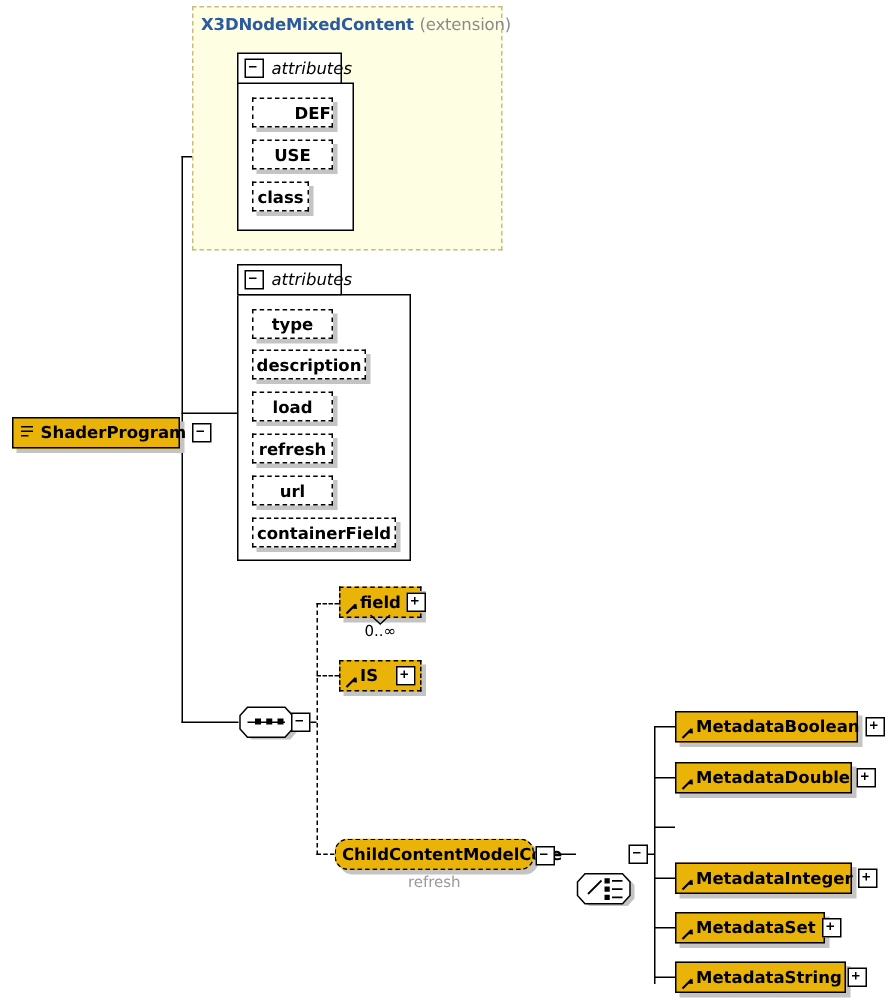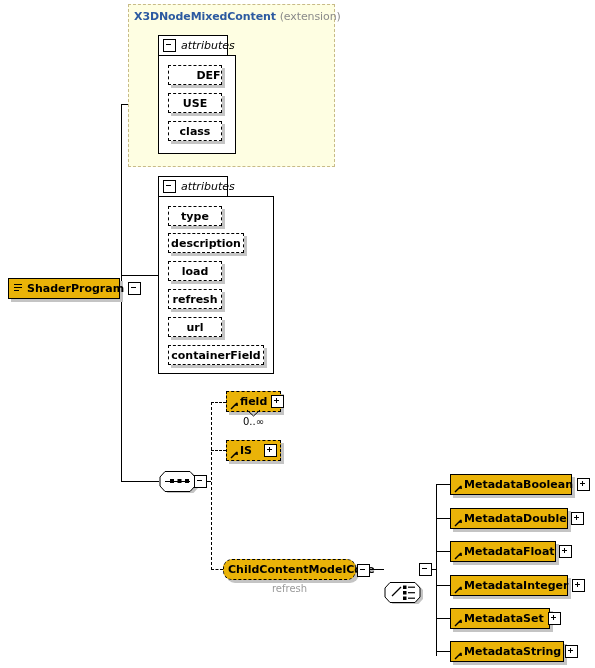--- a/index.html
+++ b/index.html
@@ -236,21 +236,21 @@
     <span class="pmbox"></span>
     <span class="lbl">attributes</span>
   </div>
 
   <div class="attr-box shadow abs" style="left:168px; top:65px; width:54px;padding-left:27px;">
     <span>DEF</span>
   </div>
   <div class="attr-box shadow abs" style="left:168px; top:93px; width:54px;">
     <span>USE</span>
   </div>
-  <div class="attr-box shadow abs" style="left:168px; top:121px; width:54px;">
+  <div class="attr-box shadow abs" style="left:168px; top:121px; width:38px;">
     <span>class</span>
   </div>
 
   <div class="attr-panel abs" style="left:158px; top:196px; width:116px; height:178px;"></div>
   <div class="attr-header abs" style="left:158px; top:176px; width:70px;">
     <span class="pmbox"></span>
     <span class="lbl">attributes</span>
   </div>
 
   <div class="attr-box shadow abs" style="left:168px; top:206px; width:54px;">
@@ -354,28 +354,20 @@
 
   <div class="elem-box shadow abs" style="left:450px; top:508px; width:118px;">
     <svg class="ref-arrow" viewBox="0 0 9 9">
       <path d="M1,8 L7,2" stroke="#000" stroke-width="1.4" fill="none"></path>
       <path d="M7.6,1.4 L8,5 L4.4,4.6 Z" fill="#000"></path>
     </svg>
     <span class="elem-label" style="padding-left:10px;">MetadataDouble</span>
     <span class="pmbox plus" style="margin-right:3px;"></span>
   </div>
 
-  <div class="elem-box shadow abs" style="left:450px; top:541px; width:106px;">
-    <svg class="ref-arrow" viewBox="0 0 9 9">
-      <path d="M1,8 L7,2" stroke="#000" stroke-width="1.4" fill="none"></path>
-      <path d="M7.6,1.4 L8,5 L4.4,4.6 Z" fill="#000"></path>
-    </svg>
-    <span class="elem-label" style="padding-left:10px;">MetadataFloat</span>
-    <span class="pmbox plus" style="margin-right:3px;"></span>
-  </div>
 
   <div class="elem-box shadow abs" style="left:450px; top:575px; width:118px;">
     <svg class="ref-arrow" viewBox="0 0 9 9">
       <path d="M1,8 L7,2" stroke="#000" stroke-width="1.4" fill="none"></path>
       <path d="M7.6,1.4 L8,5 L4.4,4.6 Z" fill="#000"></path>
     </svg>
     <span class="elem-label" style="padding-left:10px;">MetadataInteger</span>
     <span class="pmbox plus" style="margin-right:3px;"></span>
   </div>
 

